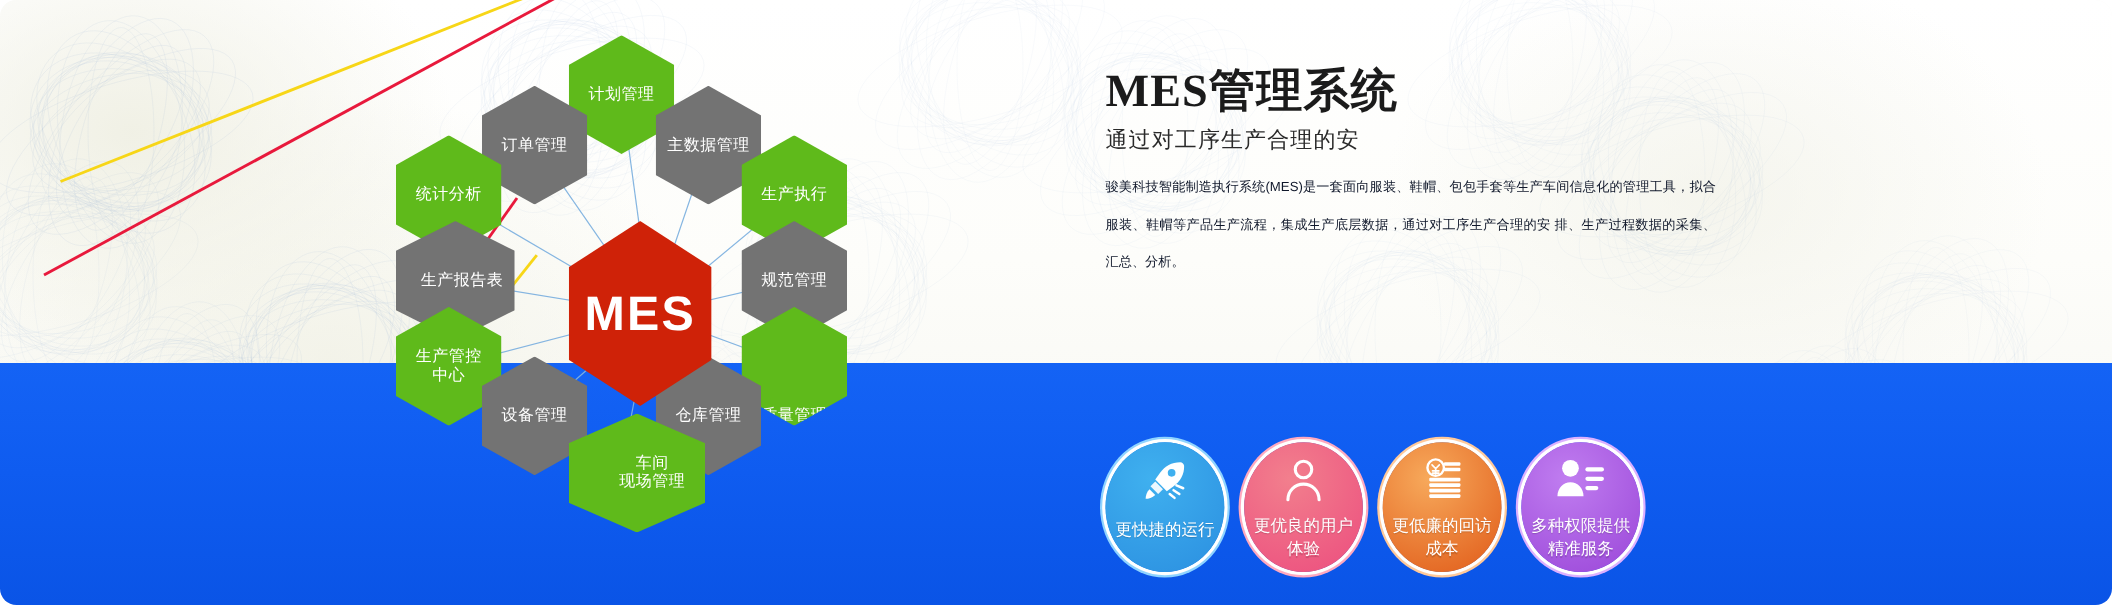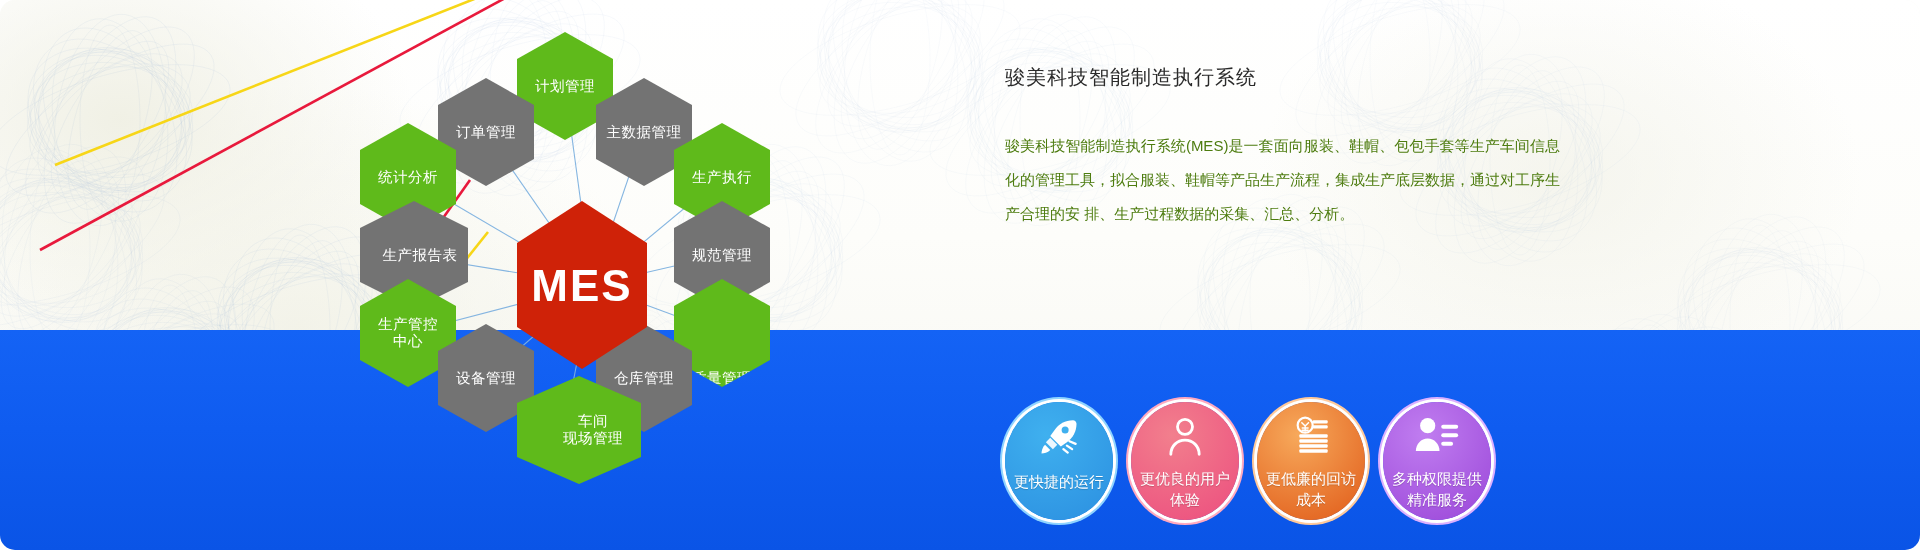--- a/index.html
+++ b/index.html
@@ -42,21 +42,21 @@
   .hex.center{
     width:130px;height:168px;background:#cf2208;
     font-size:44px;font-weight:bold;letter-spacing:2px;
   }
 
   
   #right{position:absolute;left:1005px;top:58px;width:600px;}
   #title{font-family:"Liberation Serif","DejaVu Serif",serif;font-weight:bold;
     font-size:42px;color:#1b1b1b;letter-spacing:1px;line-height:50px;}
   #subtitle{font-size:20px;color:#2a2a2a;margin-top:6px;letter-spacing:1px;}
-  #para{margin-top:38px;font-size:15px;line-height:34px;color:#4d7c0f;width:555px;
+  #para{margin-top:12px;font-size:12px;line-height:34px;color:#0f172a;width:555px;
     text-align:justify;}
 
   
   #circles{position:absolute;left:1005px;top:370px;display:flex;gap:18px;}
   .circ{
     position:relative;width:108px;height:118px;border-radius:50%;
     display:flex;flex-direction:column;align-items:center;justify-content:flex-end;
     color:#fff;box-shadow:0 0 0 3px rgba(255,255,255,.85), 0 0 0 5px rgba(255,255,255,.35);margin-top:32px;
   }
   .circ .cicon{position:absolute;top:13px;left:0;right:0;display:flex;justify-content:center;}
@@ -471,21 +471,22 @@
             <span style="display:block">现场管理</span>
           </div>
         </div>
       </div>
     <div class="hex center" style="left:187px;top:191px;">
       <span>MES</span>
     </div>
   </div>
 
   <div id="right">
-    <div id="subtitle">骏美科技智能制造执行系统</div>
+    <div id="title">MES管理系统</div>
+    <div id="subtitle">通过对工序生产合理的安</div>
     <div id="para">骏美科技智能制造执行系统(MES)是一套面向服装、鞋帽、包包手套等生产车间信息化的管理工具，拟合服装、鞋帽等产品生产流程，集成生产底层数据，通过对工序生产合理的安 排、生产过程数据的采集、汇总、分析。</div>
   </div>
 
   <div id="circles">
       <div class="circ" style="background:radial-gradient(circle at 38% 28%, #3fb0ef 0%, #2b8fe0 100%);box-shadow:0 0 0 3px #ffffff, 0 0 0 5px #8fd4ff;">
         <span class="cicon">
           <svg width="42" height="42" viewBox="0 0 48 48" fill="#fff">
             <path d="M40 6c-9 0-16 4-21 11l-5 7 12 12 7-5C40 26 44 19 44 10c0-2-2-4-4-4z"></path>
             <circle cx="31" cy="17" r="4" fill="#3fb0ef"></circle>
             <path d="M14 26l-5 5 8 8 5-5z" opacity=".9"></path>

